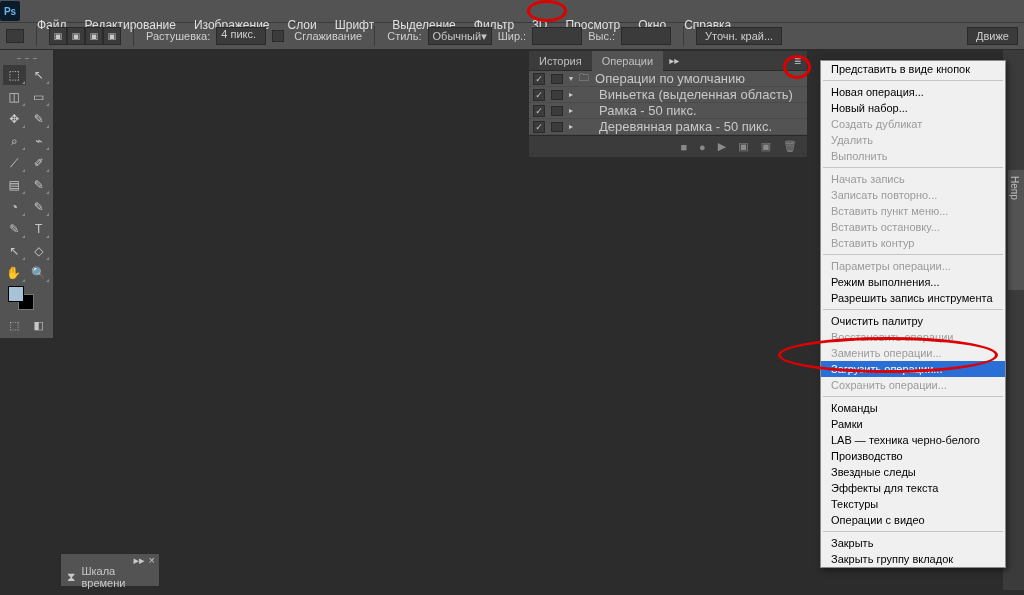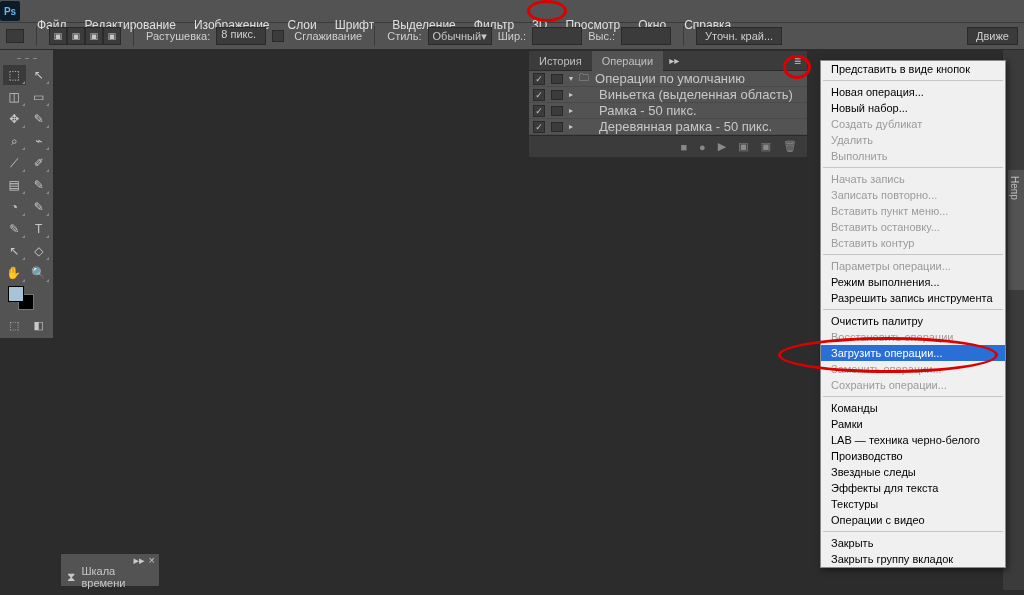--- a/index.html
+++ b/index.html
@@ -97,21 +97,21 @@
   <div class="opt-swatch"></div>
   <div class="vsep"></div>
   <div class="opt-seg">
     <div class="btn">▣</div>
     <div class="btn">▣</div>
     <div class="btn">▣</div>
     <div class="btn">▣</div>
   </div>
   <div class="vsep"></div>
   <span class="opt-label">Растушевка:</span>
-  <div class="opt-input">8 пикс.</div>
+  <div class="opt-input">4 пикс.</div>
   <span class="opt-check"></span>
   <span class="opt-label">Сглаживание</span>
   <div class="vsep"></div>
   <span class="opt-label">Стиль:</span>
   <div class="opt-select">
       <span>Обычный</span>
       <span>▾</span>
     </div>
   <span class="opt-label">Шир.:</span>
   <div class="opt-input"></div>
@@ -243,22 +243,22 @@
     <div class="fly-item disabled">Вставить пункт меню...</div>
     <div class="fly-item disabled">Вставить остановку...</div>
     <div class="fly-item disabled">Вставить контур</div>
     <div class="fly-sep"></div>
     <div class="fly-item disabled">Параметры операции...</div>
     <div class="fly-item">Режим выполнения...</div>
     <div class="fly-item">Разрешить запись инструмента</div>
     <div class="fly-sep"></div>
     <div class="fly-item">Очистить палитру</div>
     <div class="fly-item disabled">Восстановить операции</div>
+    <div class="fly-item disabled">Заменить операции...</div>
     <div class="fly-item selected">Загрузить операции...</div>
-    <div class="fly-item disabled">Заменить операции...</div>
     <div class="fly-item disabled">Сохранить операции...</div>
     <div class="fly-sep"></div>
     <div class="fly-item">Команды</div>
     <div class="fly-item">Рамки</div>
     <div class="fly-item">LAB — техника черно-белого</div>
     <div class="fly-item">Производство</div>
     <div class="fly-item">Звездные следы</div>
     <div class="fly-item">Эффекты для текста</div>
     <div class="fly-item">Текстуры</div>
     <div class="fly-item">Операции с видео</div>

